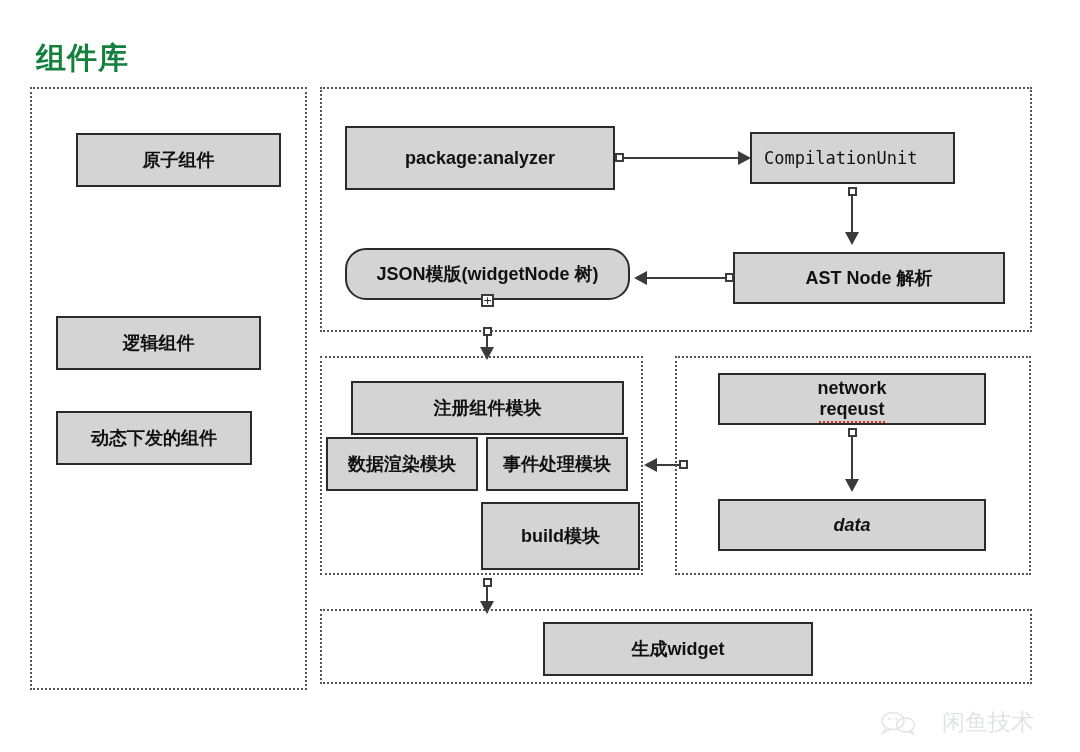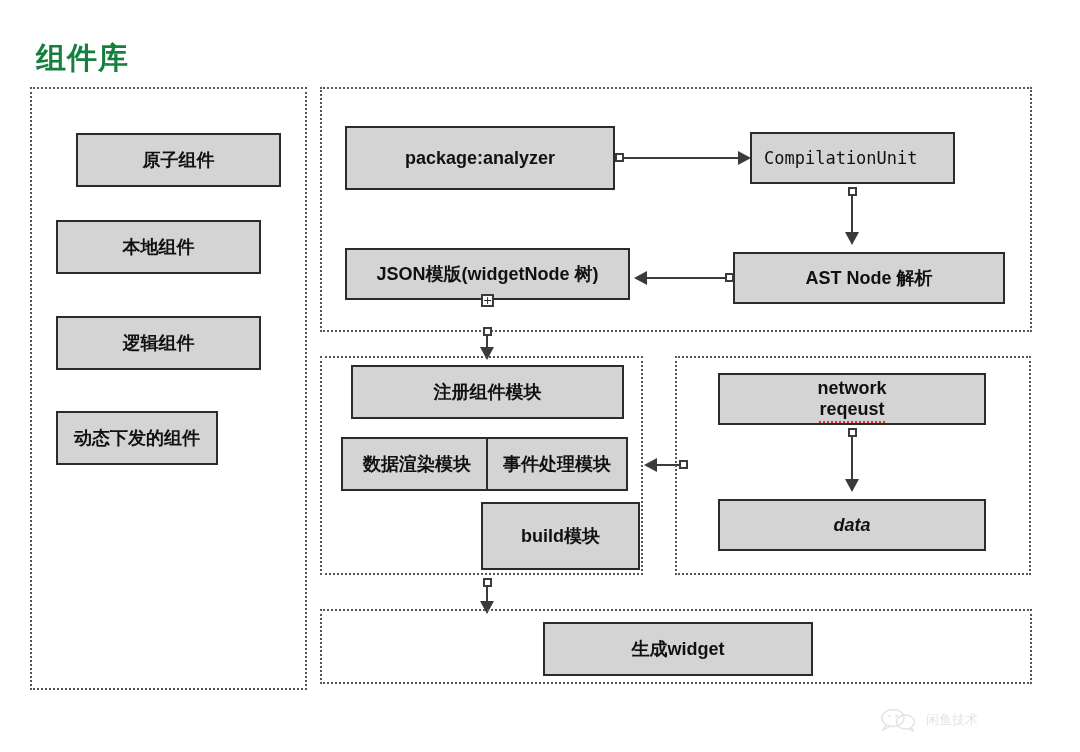--- a/index.html
+++ b/index.html
@@ -110,53 +110,52 @@
   }
   .arrowhead.left {
     border-top: 7px solid transparent;
     border-bottom: 7px solid transparent;
     border-right: 13px solid #3b3b3b;
   }
   .watermark {
     position: absolute;
     display: flex;
     align-items: center;
-    gap: 8px;
+    gap: 24px;
     opacity: 0.30;
     color: #9aa0a6;
-    font-size: 13px;
+    font-size: 23px;
     white-space: nowrap;
   }
   .wm-icon { display: block; }
 </style>
 </head>
 <body>
 
 <div id="canvas">
 
   <div class="section-title" style="left:36px; top:38px;">组件库</div>
 
 
   <div class="panel" style="left:30px; top:87px; width:277px; height:603px;"></div>
 
   <div class="node" style="left:56px; top:133px; width:205px; height:54px;margin-left:20px;">原子组件</div>
 
-  <div class="node" style="left:56px; top:220px; width:205px; height:54px;">本地组件</div>
 
   <div class="node" style="left:56px; top:316px; width:205px; height:54px;font-family:Liberation Mono, monospace;">逻辑组件</div>
 
-  <div class="node" style="left:56px; top:411px; width:162px; height:54px;">动态下发的组件</div>
+  <div class="node" style="left:56px; top:411px; width:196px; height:54px;">动态下发的组件</div>
 
   <div class="panel" style="left:320px; top:87px; width:712px; height:245px;"></div>
 
   <div class="node" style="left:345px; top:126px; width:270px; height:64px;">package:analyzer</div>
 
   <div class="node mono" style="left:750px; top:132px; width:205px; height:52px;">CompilationUnit</div>
 
-  <div class="node" style="left:345px; top:248px; width:285px; height:52px;">JSON模版(widgetNode 树)</div>
+  <div class="node" style="left:345px; top:248px; width:285px; height:52px;border-radius:21px;">JSON模版(widgetNode 树)</div>
 
   <div class="node" style="left:733px; top:252px; width:272px; height:52px;">AST Node 解析</div>
 
   <div class="conn h" style="left:619px; top:157px; width:124px;"></div>
   <div class="handle" style="left:615px; top:153px;"></div>
   <div class="arrowhead right" style="left:738px; top:151px;"></div>
 
   <div class="conn v" style="left:851px; top:190px; height:48px;"></div>
   <div class="handle" style="left:848px; top:187px;"></div>
   <div class="arrowhead down" style="left:845px; top:232px;"></div>
@@ -166,23 +165,23 @@
   <div class="arrowhead left" style="left:634px; top:271px;"></div>
 
   <div class="handle plus" style="left:481px; top:294px;">+</div>
 
   <div class="conn v" style="left:486px; top:330px; height:24px;"></div>
   <div class="handle" style="left:483px; top:327px;"></div>
   <div class="arrowhead down" style="left:480px; top:347px;"></div>
 
   <div class="panel" style="left:320px; top:356px; width:323px; height:219px;"></div>
 
-  <div class="node" style="left:351px; top:365px; width:273px; height:54px;">注册组件模块</div>
-
-  <div class="node" style="left:341px; top:437px; width:152px; height:54px;">数据渲染模块</div>
+  <div class="node" style="left:351px; top:381px; width:273px; height:54px;">注册组件模块</div>
+
+  <div class="node" style="left:326px; top:437px; width:152px; height:54px;">数据渲染模块</div>
 
   <div class="node" style="left:486px; top:437px; width:142px; height:54px;">事件处理模块</div>
 
 
   <div class="node" style="left:481px; top:502px; width:159px; height:68px;">build模块</div>
 
   <div class="conn h" style="left:655px; top:464px; width:30px;"></div>
   <div class="handle" style="left:679px; top:460px;"></div>
   <div class="arrowhead left" style="left:644px; top:458px;"></div>
 

